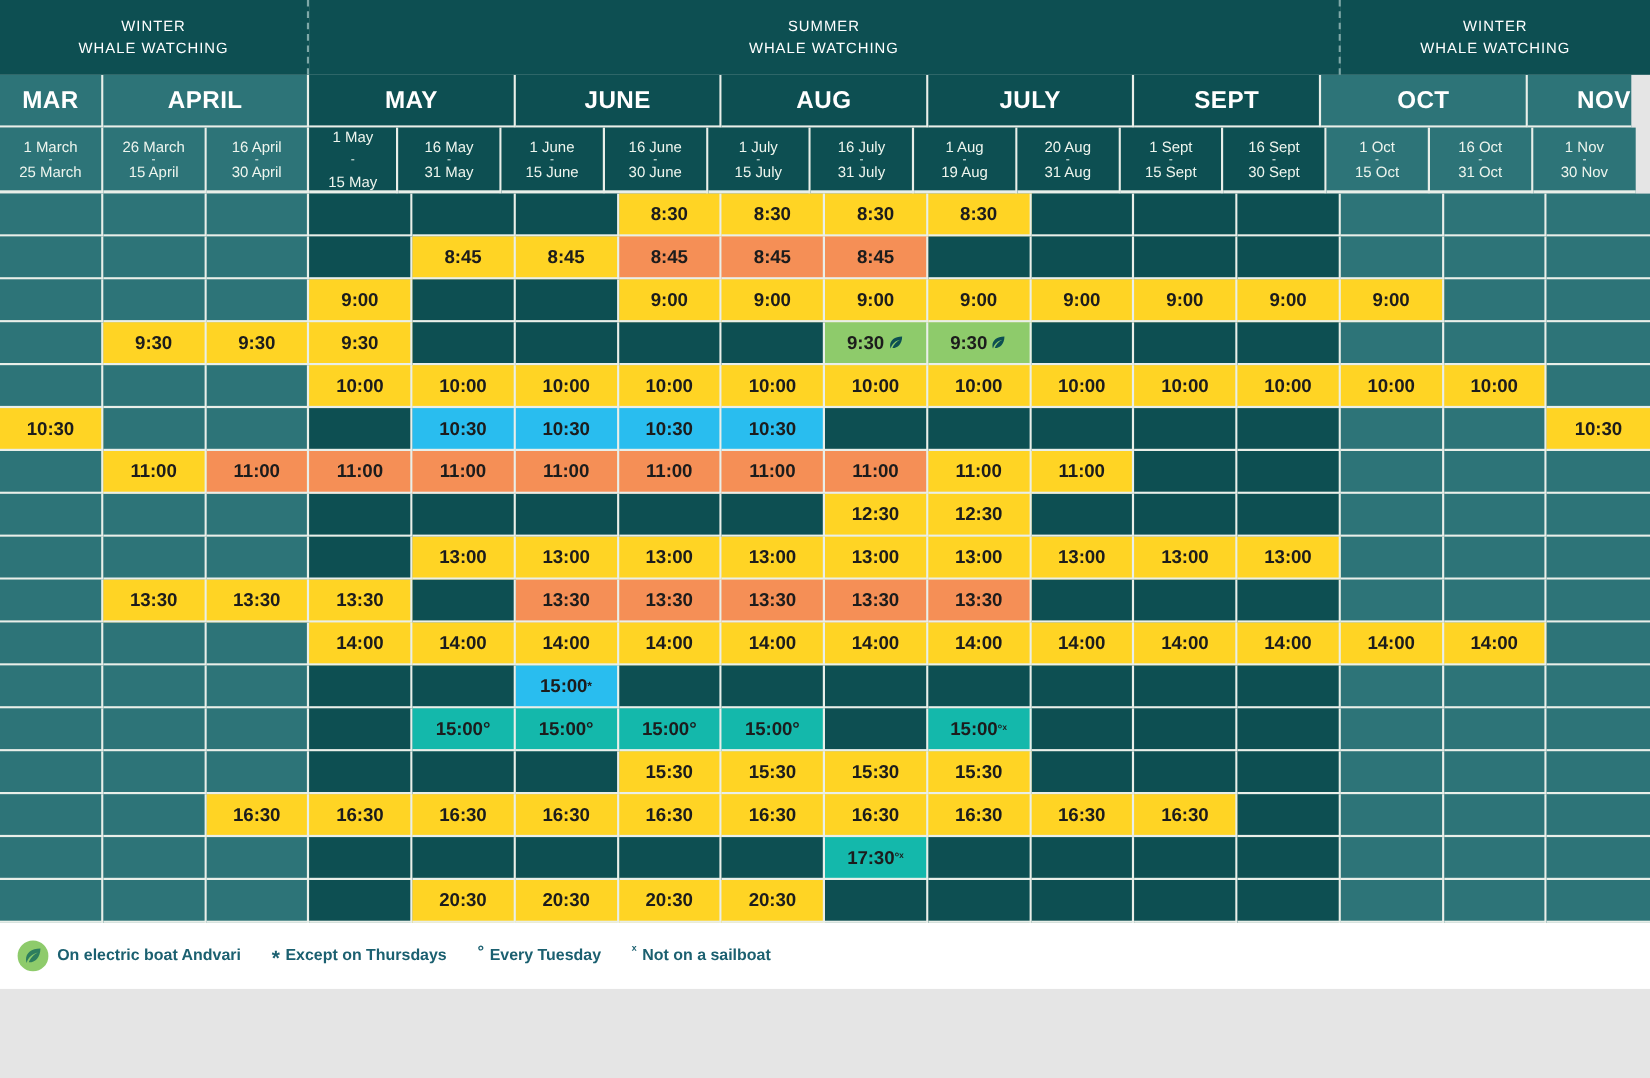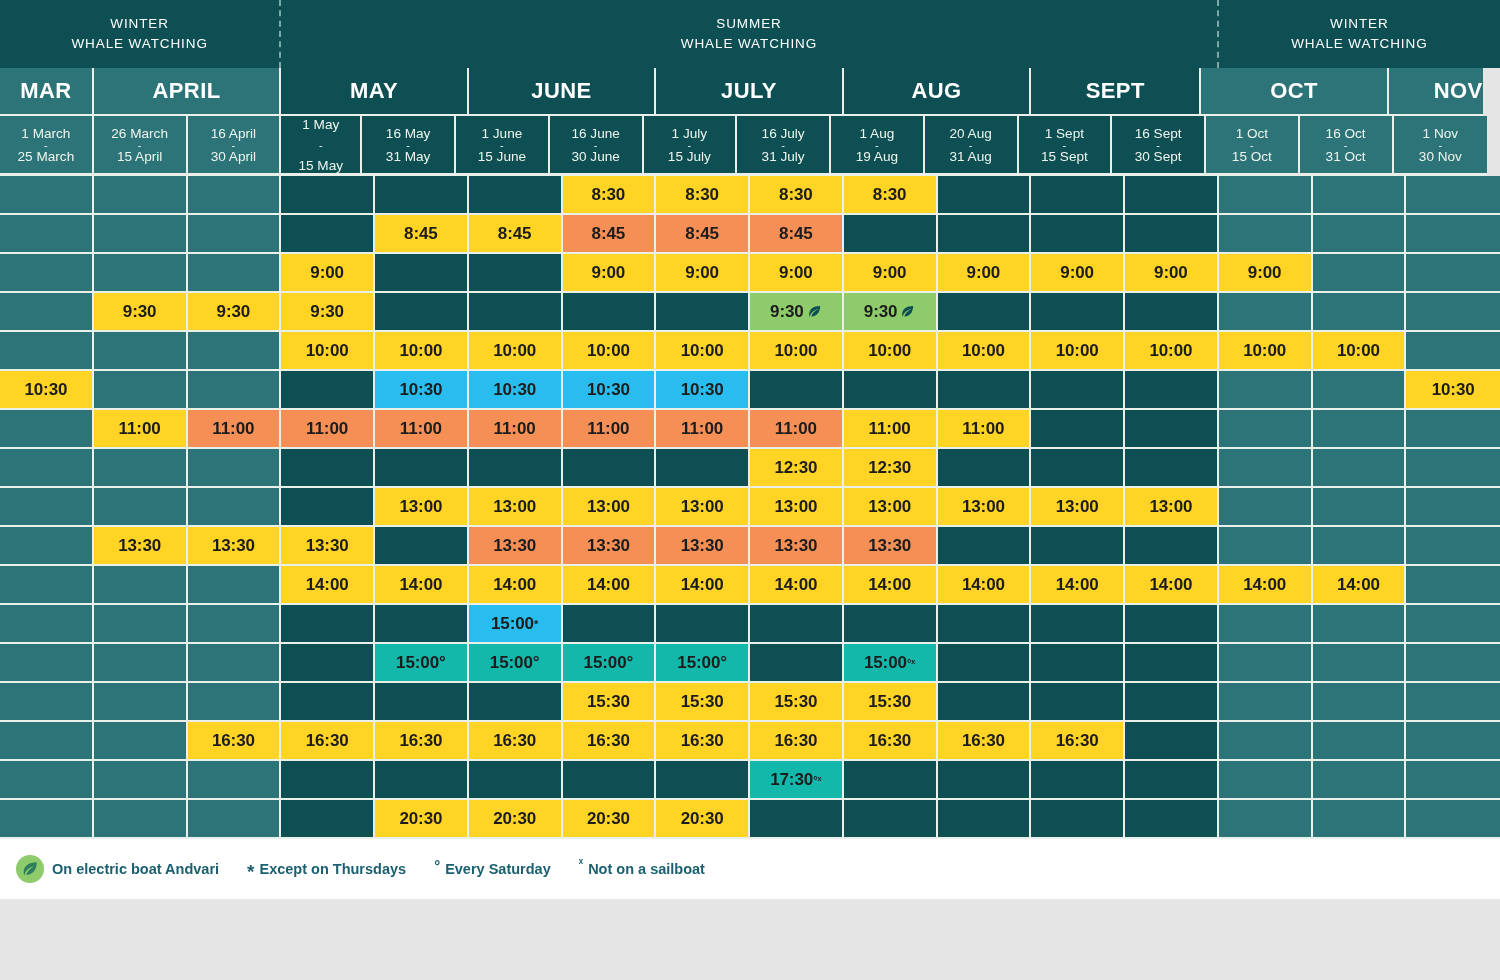--- a/index.html
+++ b/index.html
@@ -123,22 +123,22 @@
           <div>WHALE WATCHING</div>
         </div>
       </div>
     </div>
 
   <div class="month-row" id="month-row">
       <div class="month-cell winter" style="width: 93.75px; flex: 0 0 auto;">MAR</div>
       <div class="month-cell winter" style="width: 187.5px; flex: 0 0 auto;">APRIL</div>
       <div class="month-cell summer" style="width: 187.5px; flex: 0 0 auto;">MAY</div>
       <div class="month-cell summer" style="width: 187.5px; flex: 0 0 auto;">JUNE</div>
+      <div class="month-cell summer" style="width: 187.5px; flex: 0 0 auto;">AUG</div>
       <div class="month-cell summer" style="width: 187.5px; flex: 0 0 auto;">JULY</div>
-      <div class="month-cell summer" style="width: 187.5px; flex: 0 0 auto;">AUG</div>
       <div class="month-cell summer" style="width: 170px; flex: 0 0 auto;">SEPT</div>
       <div class="month-cell winter" style="width: 187.5px; flex: 0 0 auto;">OCT</div>
       <div class="month-cell winter" style="width: 93.75px; flex: 0 0 auto; padding-left: 45px;">NOV</div>
     </div>
 
   <div class="range-row" id="range-row">
       <div class="range-cell winter" style="width: 93.75px; flex: 0 0 auto;">
         <div>1 March</div>
         <div class="dash">-</div>
         <div>25 March</div>
@@ -764,21 +764,21 @@
           </svg>
         </span>
         <span>On electric boat Andvari</span>
       </div>
       <div class="legend-item">
         <span class="legend-mark star">*</span>
         <span>Except on Thursdays</span>
       </div>
       <div class="legend-item">
         <span class="legend-mark circ">°</span>
-        <span>Every Saturday</span>
+        <span>Every Tuesday</span>
       </div>
       <div class="legend-item">
         <span class="legend-mark ex">ˣ</span>
         <span>Not on a sailboat</span>
       </div>
     </div>
 
 </div>
 
 </body></html>

